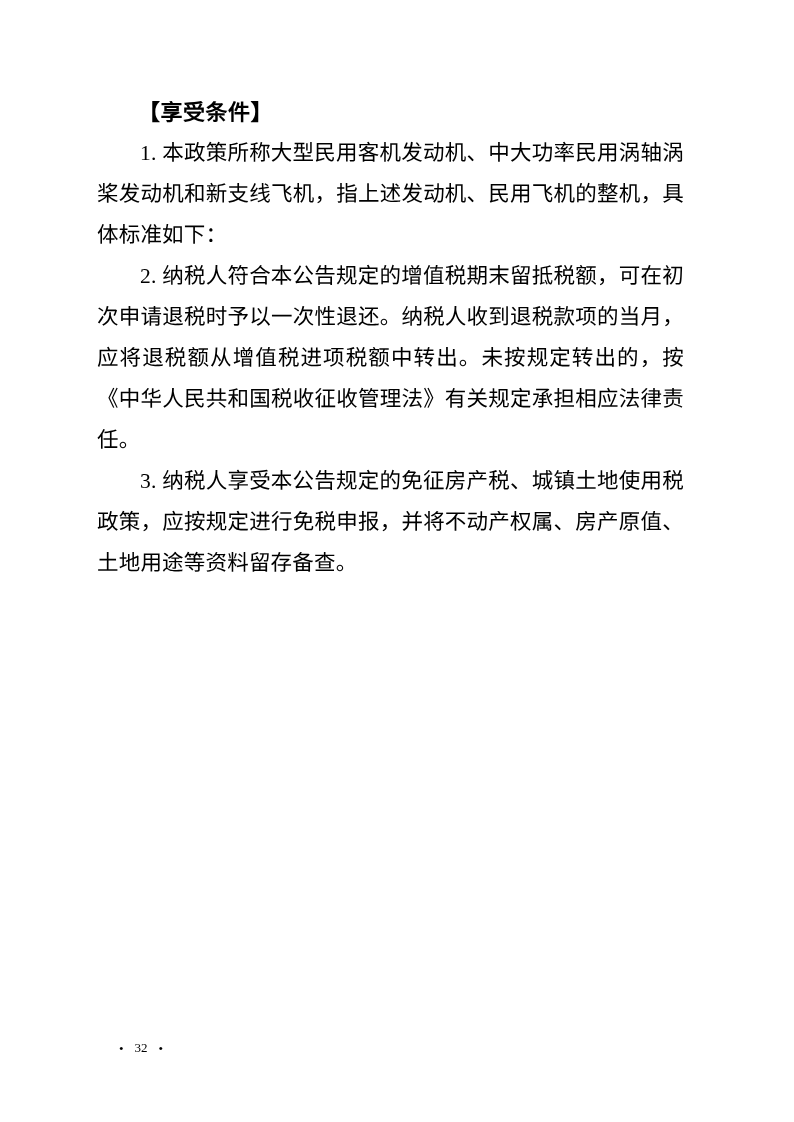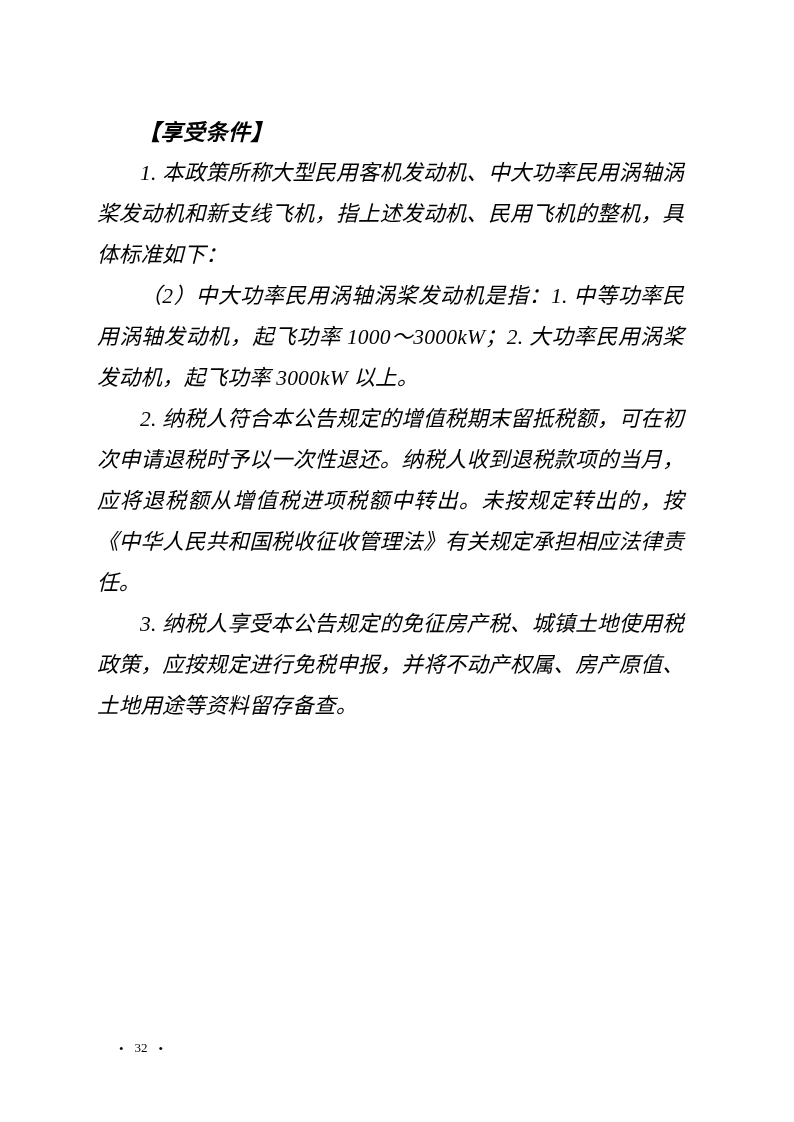--- a/index.html
+++ b/index.html
@@ -12,23 +12,22 @@
     width: 794px;
     height: 1122px;
     background: #ffffff;
     color: #000000;
     font-family: "Liberation Serif", "DejaVu Serif", serif;
     overflow: hidden;
   }
   .content {
     position: absolute;
     left: 97px;
-    top: 112px;
+    top: 92px;
     width: 587px;
-    font-style: italic;
   }
   .doc-heading {
     margin: 0;
     font-size: 22px;
     line-height: 41px;
     font-weight: bold;
     text-indent: 41px;
     letter-spacing: 0.5px;
   }
   .doc-para {
@@ -60,21 +59,20 @@
     font-size: 13px;
   }
 </style>
 </head>
 <body>
 
 <div class="page">
   <div class="content">
     <h2 class="doc-heading">【享受条件】</h2>
     <p class="doc-para">1. 本政策所称大型民用客机发动机、中大功率民用涡轴涡桨发动机和新支线飞机，指上述发动机、民用飞机的整机，具体标准如下：</p>
-    <p class="doc-para">（2）中大功率民用涡轴涡桨发动机是指：1. 中等功率民用涡轴发动机，起飞功率 1000～3000kW；2. 大功率民用涡桨发动机，起飞功率 3000kW 以上。</p>
     <p class="doc-para">2. 纳税人符合本公告规定的增值税期末留抵税额，可在初次申请退税时予以一次性退还。纳税人收到退税款项的当月，应将退税额从增值税进项税额中转出。未按规定转出的，按《中华人民共和国税收征收管理法》有关规定承担相应法律责任。</p>
     <p class="doc-para">3. 纳税人享受本公告规定的免征房产税、城镇土地使用税政策，应按规定进行免税申报，并将不动产权属、房产原值、土地用途等资料留存备查。</p>
   </div>
 
   <div class="footer">
     <span class="dot">•</span>
     <span class="page-num">32</span>
     <span class="dot">•</span>
   </div>
 </div>

